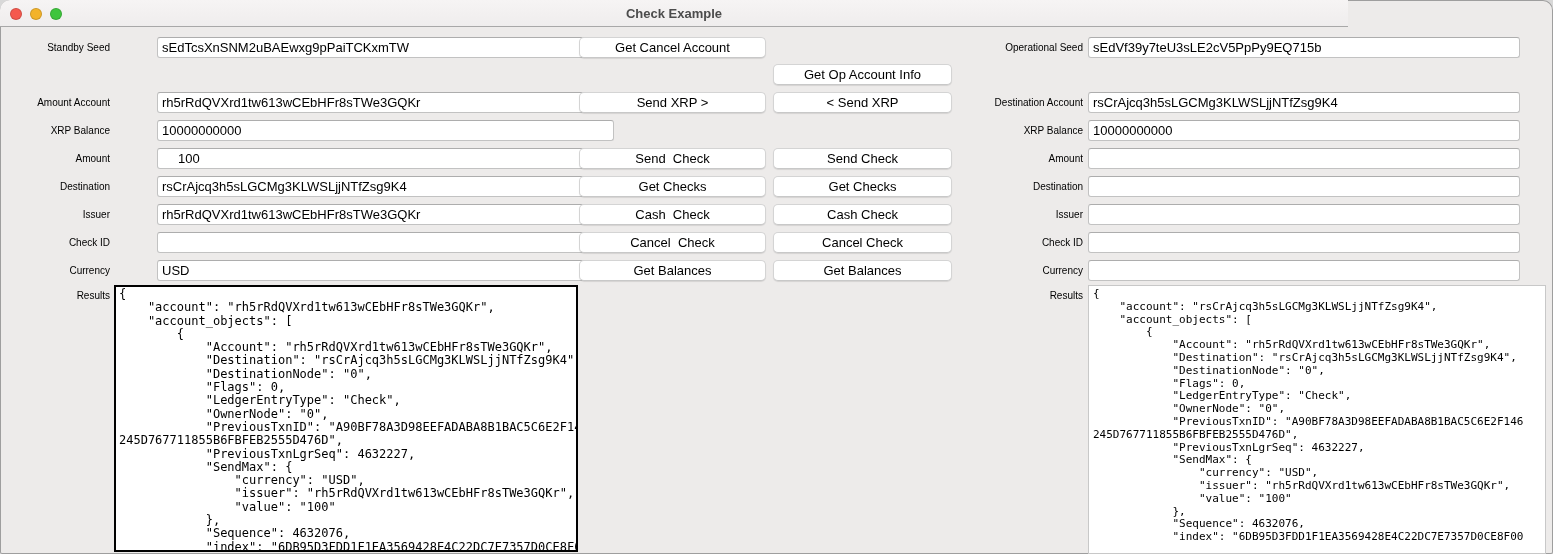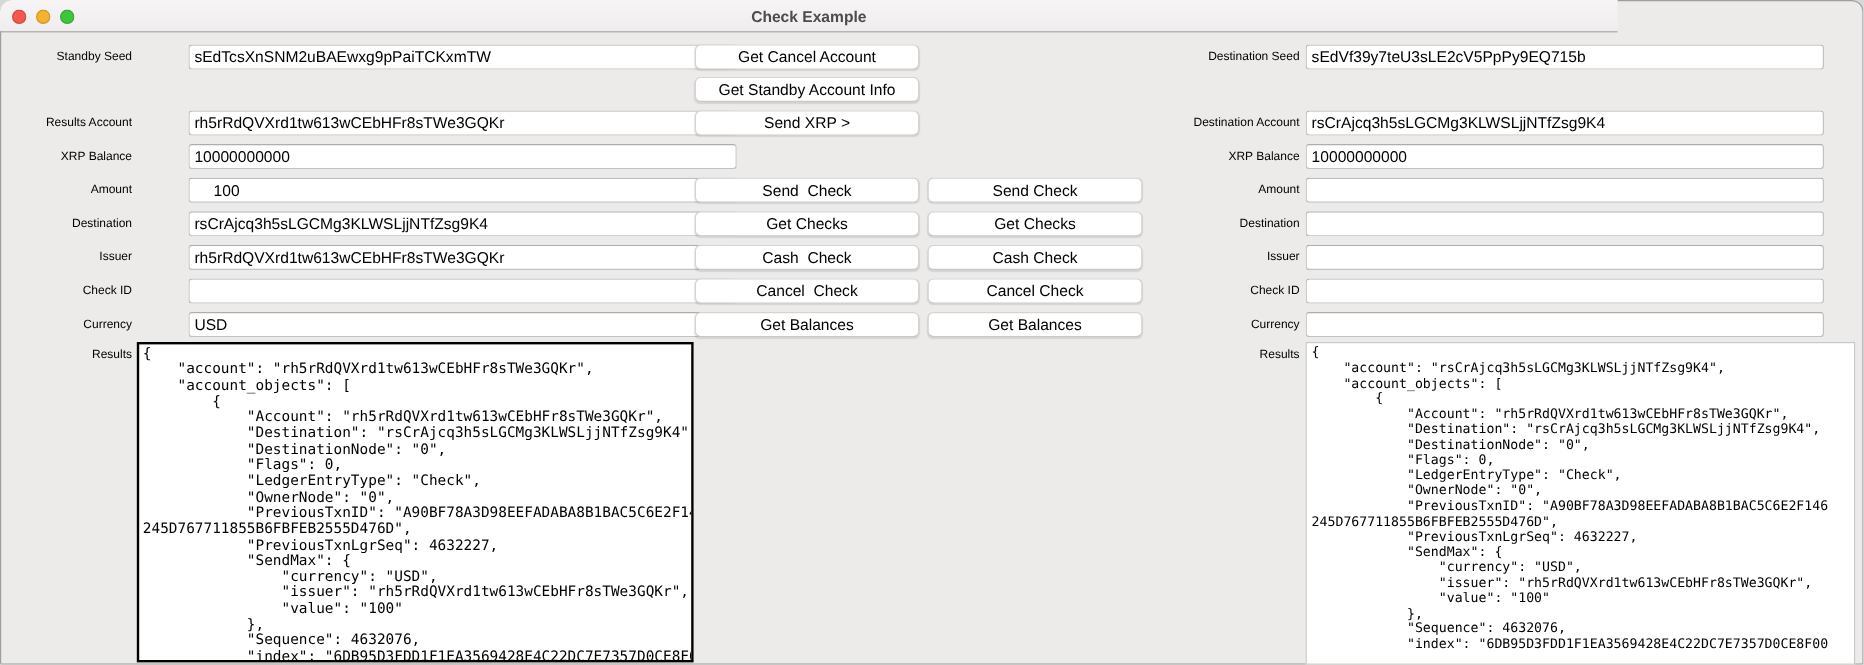--- a/index.html
+++ b/index.html
@@ -72,54 +72,55 @@
 <div class="window">
 
   <div class="titlebar">
     <div class="title">Check Example</div>
     <div class="tl close"></div>
     <div class="tl min"></div>
     <div class="tl max"></div>
   </div>
 
   <div class="lbl left" style="top:37px">Standby Seed</div>
-  <div class="lbl left" style="top:92px">Results Account</div>
+  <div class="lbl left" style="top:92px">Amount Account</div>
   <div class="lbl left" style="top:120px">XRP Balance</div>
   <div class="lbl left" style="top:148px">Amount</div>
   <div class="lbl left" style="top:176px">Destination</div>
   <div class="lbl left" style="top:204px">Issuer</div>
   <div class="lbl left" style="top:232px">Check ID</div>
   <div class="lbl left" style="top:260px">Currency</div>
   <div class="lbl left" style="top:285px">Results</div>
 
   <input class="field left" style="top: 37px;" value="sEdTcsXnSNM2uBAEwxg9pPaiTCKxmTW">
   <input class="field left" style="top: 92px;" value="rh5rRdQVXrd1tw613wCEbHFr8sTWe3GQKr">
   <input class="field left" style="top: 120px;" value="10000000000">
   <input class="field left" style="top: 148px; padding-left: 20px;" value="100">
   <input class="field left" style="top: 176px;" value="rsCrAjcq3h5sLGCMg3KLWSLjjNTfZsg9K4">
   <input class="field left" style="top: 204px;" value="rh5rRdQVXrd1tw613wCEbHFr8sTWe3GQKr">
   <input class="field left" style="top: 232px;" value="">
   <input class="field left" style="top: 260px;" value="USD">
 
   <button class="mac col1" style="top:37px">Get Cancel Account</button>
-  <button class="mac col1" style="top:64px">Get Standby Account Info</button>
   <button class="mac col1" style="top:92px">Send XRP &gt;</button>
   <button class="mac col1" style="top:148px">Send  Check</button>
   <button class="mac col1" style="top:176px">Get Checks</button>
   <button class="mac col1" style="top:204px">Cash  Check</button>
   <button class="mac col1" style="top:232px">Cancel  Check</button>
   <button class="mac col1" style="top:260px">Get Balances</button>
 
+  <button class="mac col2" style="top:64px">Get Op Account Info</button>
+  <button class="mac col2" style="top:92px">&lt; Send XRP</button>
   <button class="mac col2" style="top:148px">Send Check</button>
   <button class="mac col2" style="top:176px">Get Checks</button>
   <button class="mac col2" style="top:204px">Cash Check</button>
   <button class="mac col2" style="top:232px">Cancel Check</button>
   <button class="mac col2" style="top:260px">Get Balances</button>
 
-  <div class="lbl right" style="top:37px">Destination Seed</div>
+  <div class="lbl right" style="top:37px">Operational Seed</div>
   <div class="lbl right" style="top:92px">Destination Account</div>
   <div class="lbl right" style="top:120px">XRP Balance</div>
   <div class="lbl right" style="top:148px">Amount</div>
   <div class="lbl right" style="top:176px">Destination</div>
   <div class="lbl right" style="top:204px">Issuer</div>
   <div class="lbl right" style="top:232px">Check ID</div>
   <div class="lbl right" style="top:260px">Currency</div>
   <div class="lbl right" style="top:285px">Results</div>
 
   <input class="field right" style="top: 37px;" value="sEdVf39y7teU3sLE2cV5PpPy9EQ715b">

